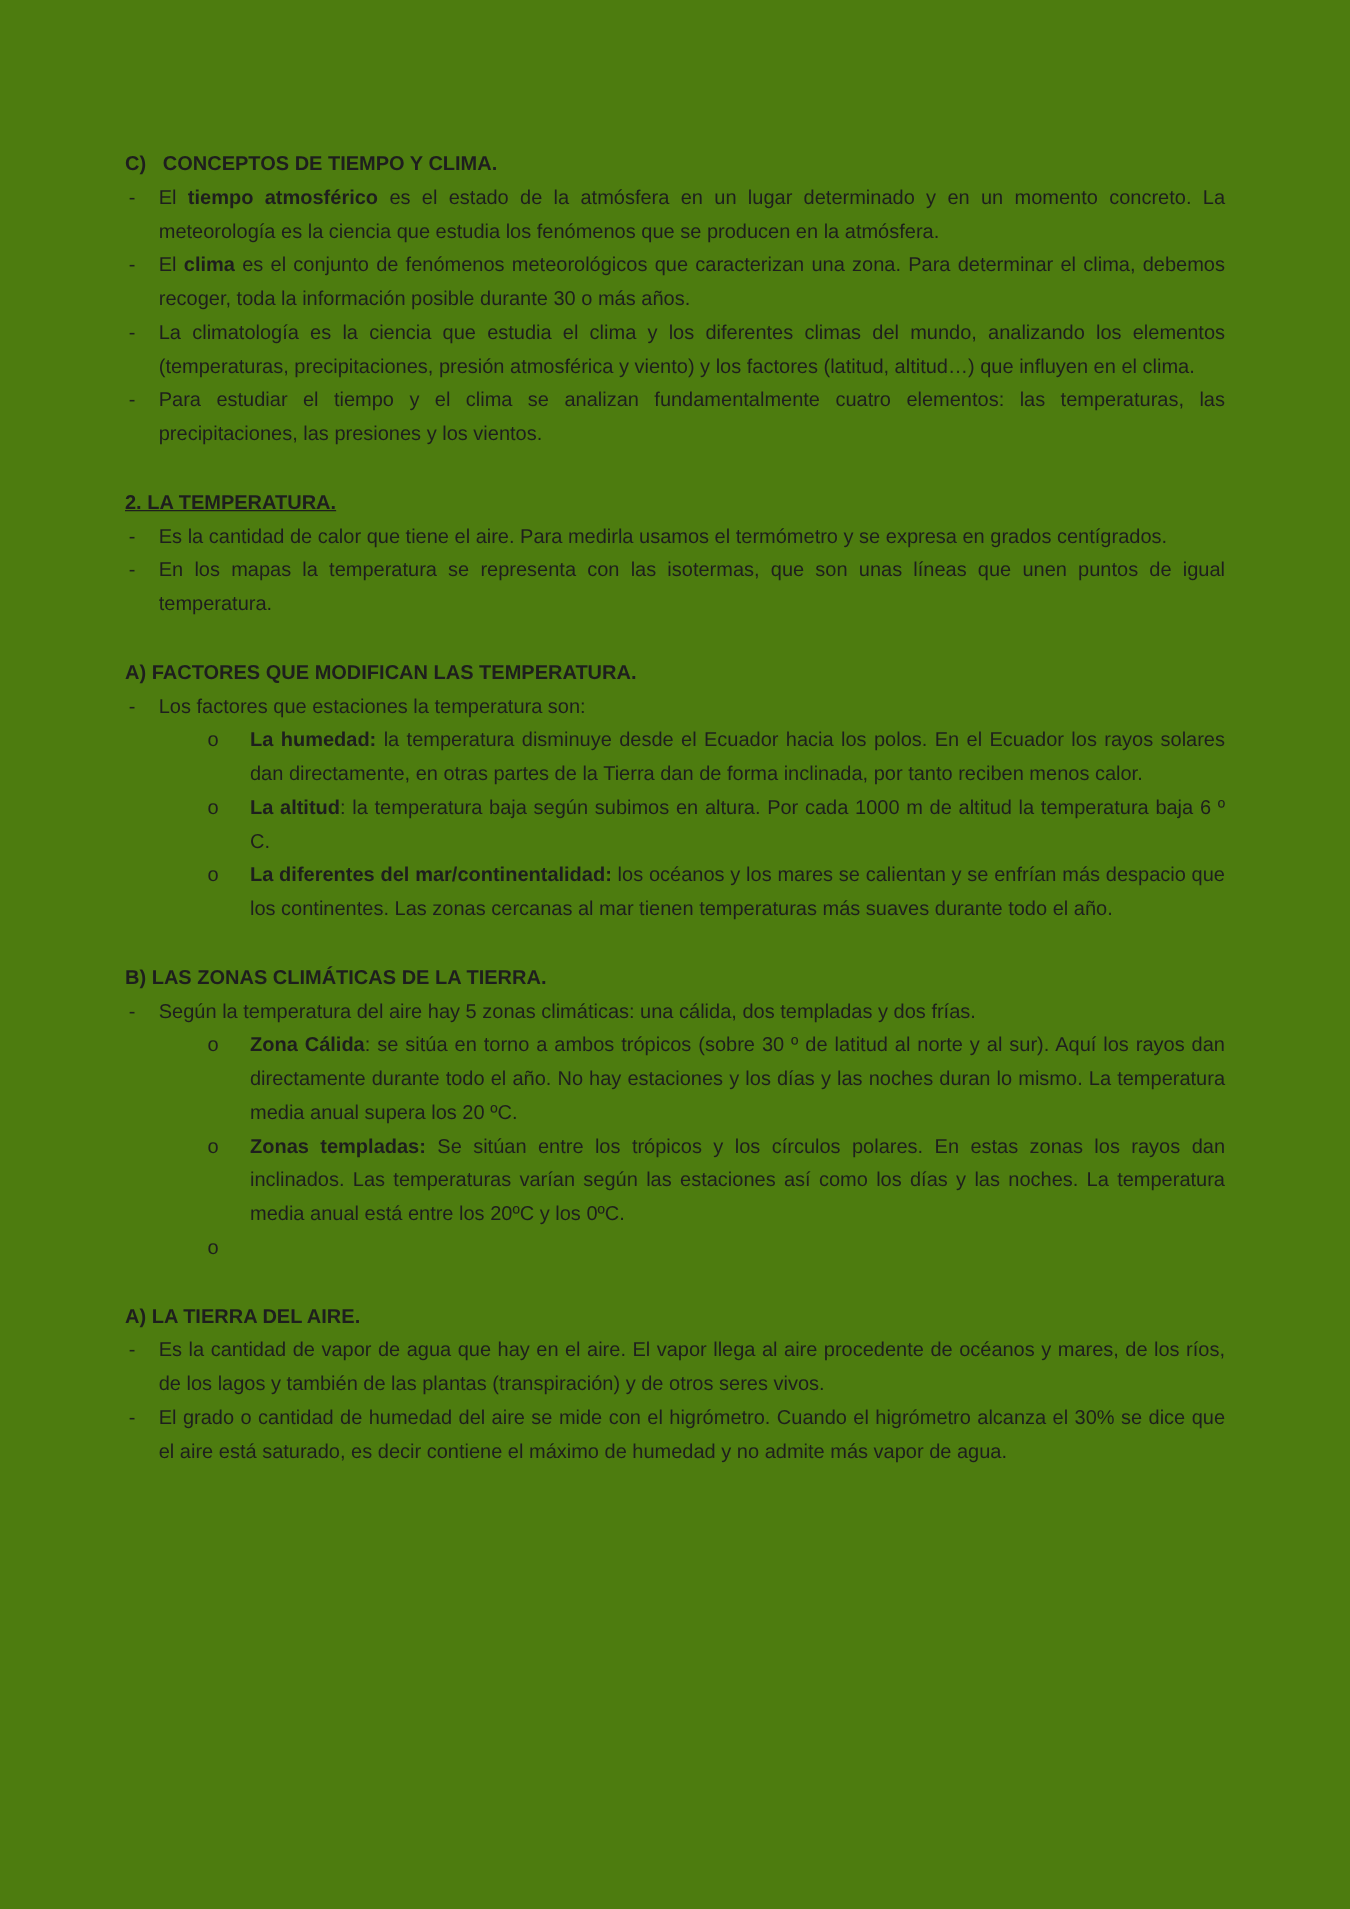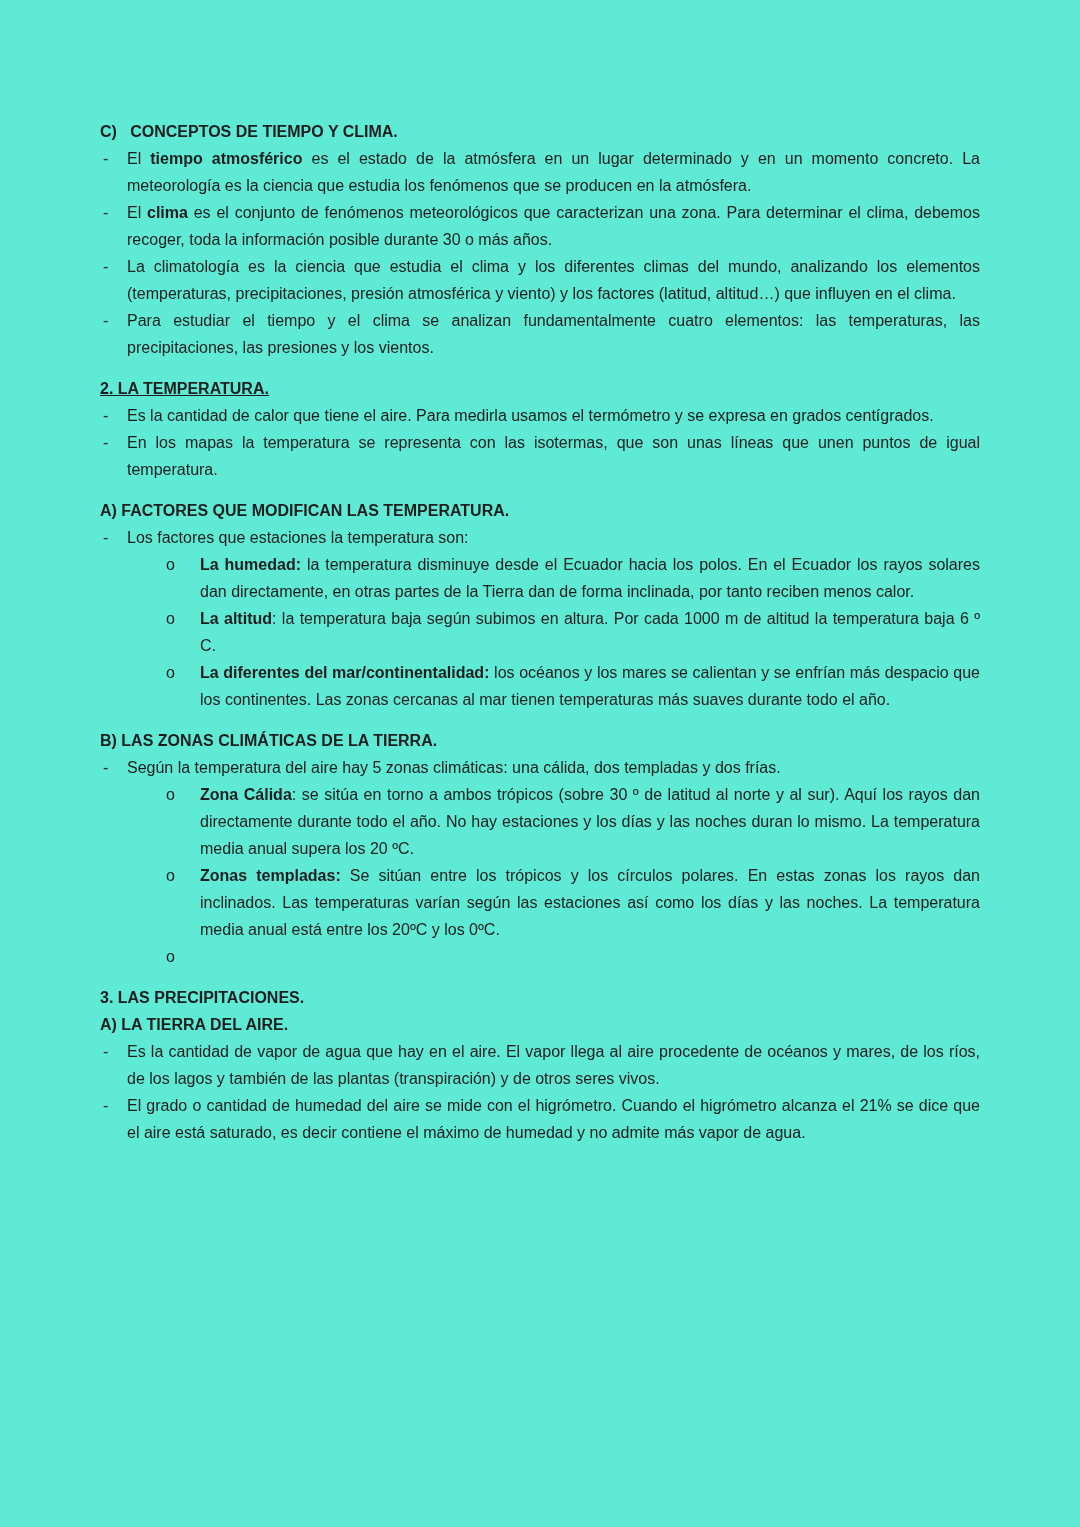--- a/index.html
+++ b/index.html
@@ -4,31 +4,31 @@
 <style>
   html, body {
     margin: 0;
     padding: 0;
     background: #ffffff;
   }
   .page {
     width: 1080px;
     height: 1527px;
     box-sizing: border-box;
-    background: #5eead4;
+    background: #4d7c0f;
     padding: 118px 100px 60px 100px;
     font-family: "Liberation Sans", "DejaVu Sans", sans-serif;
     font-size: 16px;
     line-height: 27px;
     color: #1e1e1e;
     overflow: hidden;
   }
   .heading {
     font-weight: bold;
-    margin-top: 14px;
+    margin-top: 28px;
     white-space: pre-wrap;
   }
   .heading:first-child { margin-top: 0; }
   .heading + .heading { margin-top: 0; }
   .heading.underlined .h-text { text-decoration: underline; }
   .item {
     display: flex;
     align-items: flex-start;
   }
   .item .marker {
@@ -102,24 +102,23 @@
         <span class="marker">o</span>
         <div class="text"><span class="run bold">Zona Cálida</span><span class="run">: se sitúa en torno a ambos trópicos (sobre 30 º de latitud al norte y al sur). Aquí los rayos dan directamente durante todo el año. No hay estaciones y los días y las noches duran lo mismo. La temperatura media anual supera los 20 ºC.</span></div>
       </div>
       <div class="item circle">
         <span class="marker">o</span>
         <div class="text"><span class="run bold">Zonas templadas:</span><span class="run"> Se sitúan entre los trópicos y los círculos polares. En estas zonas los rayos dan inclinados. Las temperaturas varían según las estaciones así como los días y las noches. La temperatura media anual está entre los 20ºC y los 0ºC.</span></div>
       </div>
       <div class="item circle">
         <span class="marker">o</span>
       </div>
-      <div class="heading"><span class="h-text">3. LAS PRECIPITACIONES.</span></div>
       <div class="heading"><span class="h-text">A) LA TIERRA DEL AIRE.</span></div>
       <div class="item dash">
         <span class="marker">-</span>
         <div class="text"><span class="run">Es la cantidad de vapor de agua que hay en el aire. El vapor llega al aire procedente de océanos y mares, de los ríos, de los lagos y también de las plantas (transpiración) y de otros seres vivos.</span></div>
       </div>
       <div class="item dash">
         <span class="marker">-</span>
-        <div class="text"><span class="run">El grado o cantidad de humedad del aire se mide con el higrómetro. Cuando el higrómetro alcanza el 21% se dice que el aire está saturado, es decir contiene el máximo de humedad y no admite más vapor de agua.</span></div>
+        <div class="text"><span class="run">El grado o cantidad de humedad del aire se mide con el higrómetro. Cuando el higrómetro alcanza el 30% se dice que el aire está saturado, es decir contiene el máximo de humedad y no admite más vapor de agua.</span></div>
       </div>
     </div>
 </main>
 
 </body></html>

